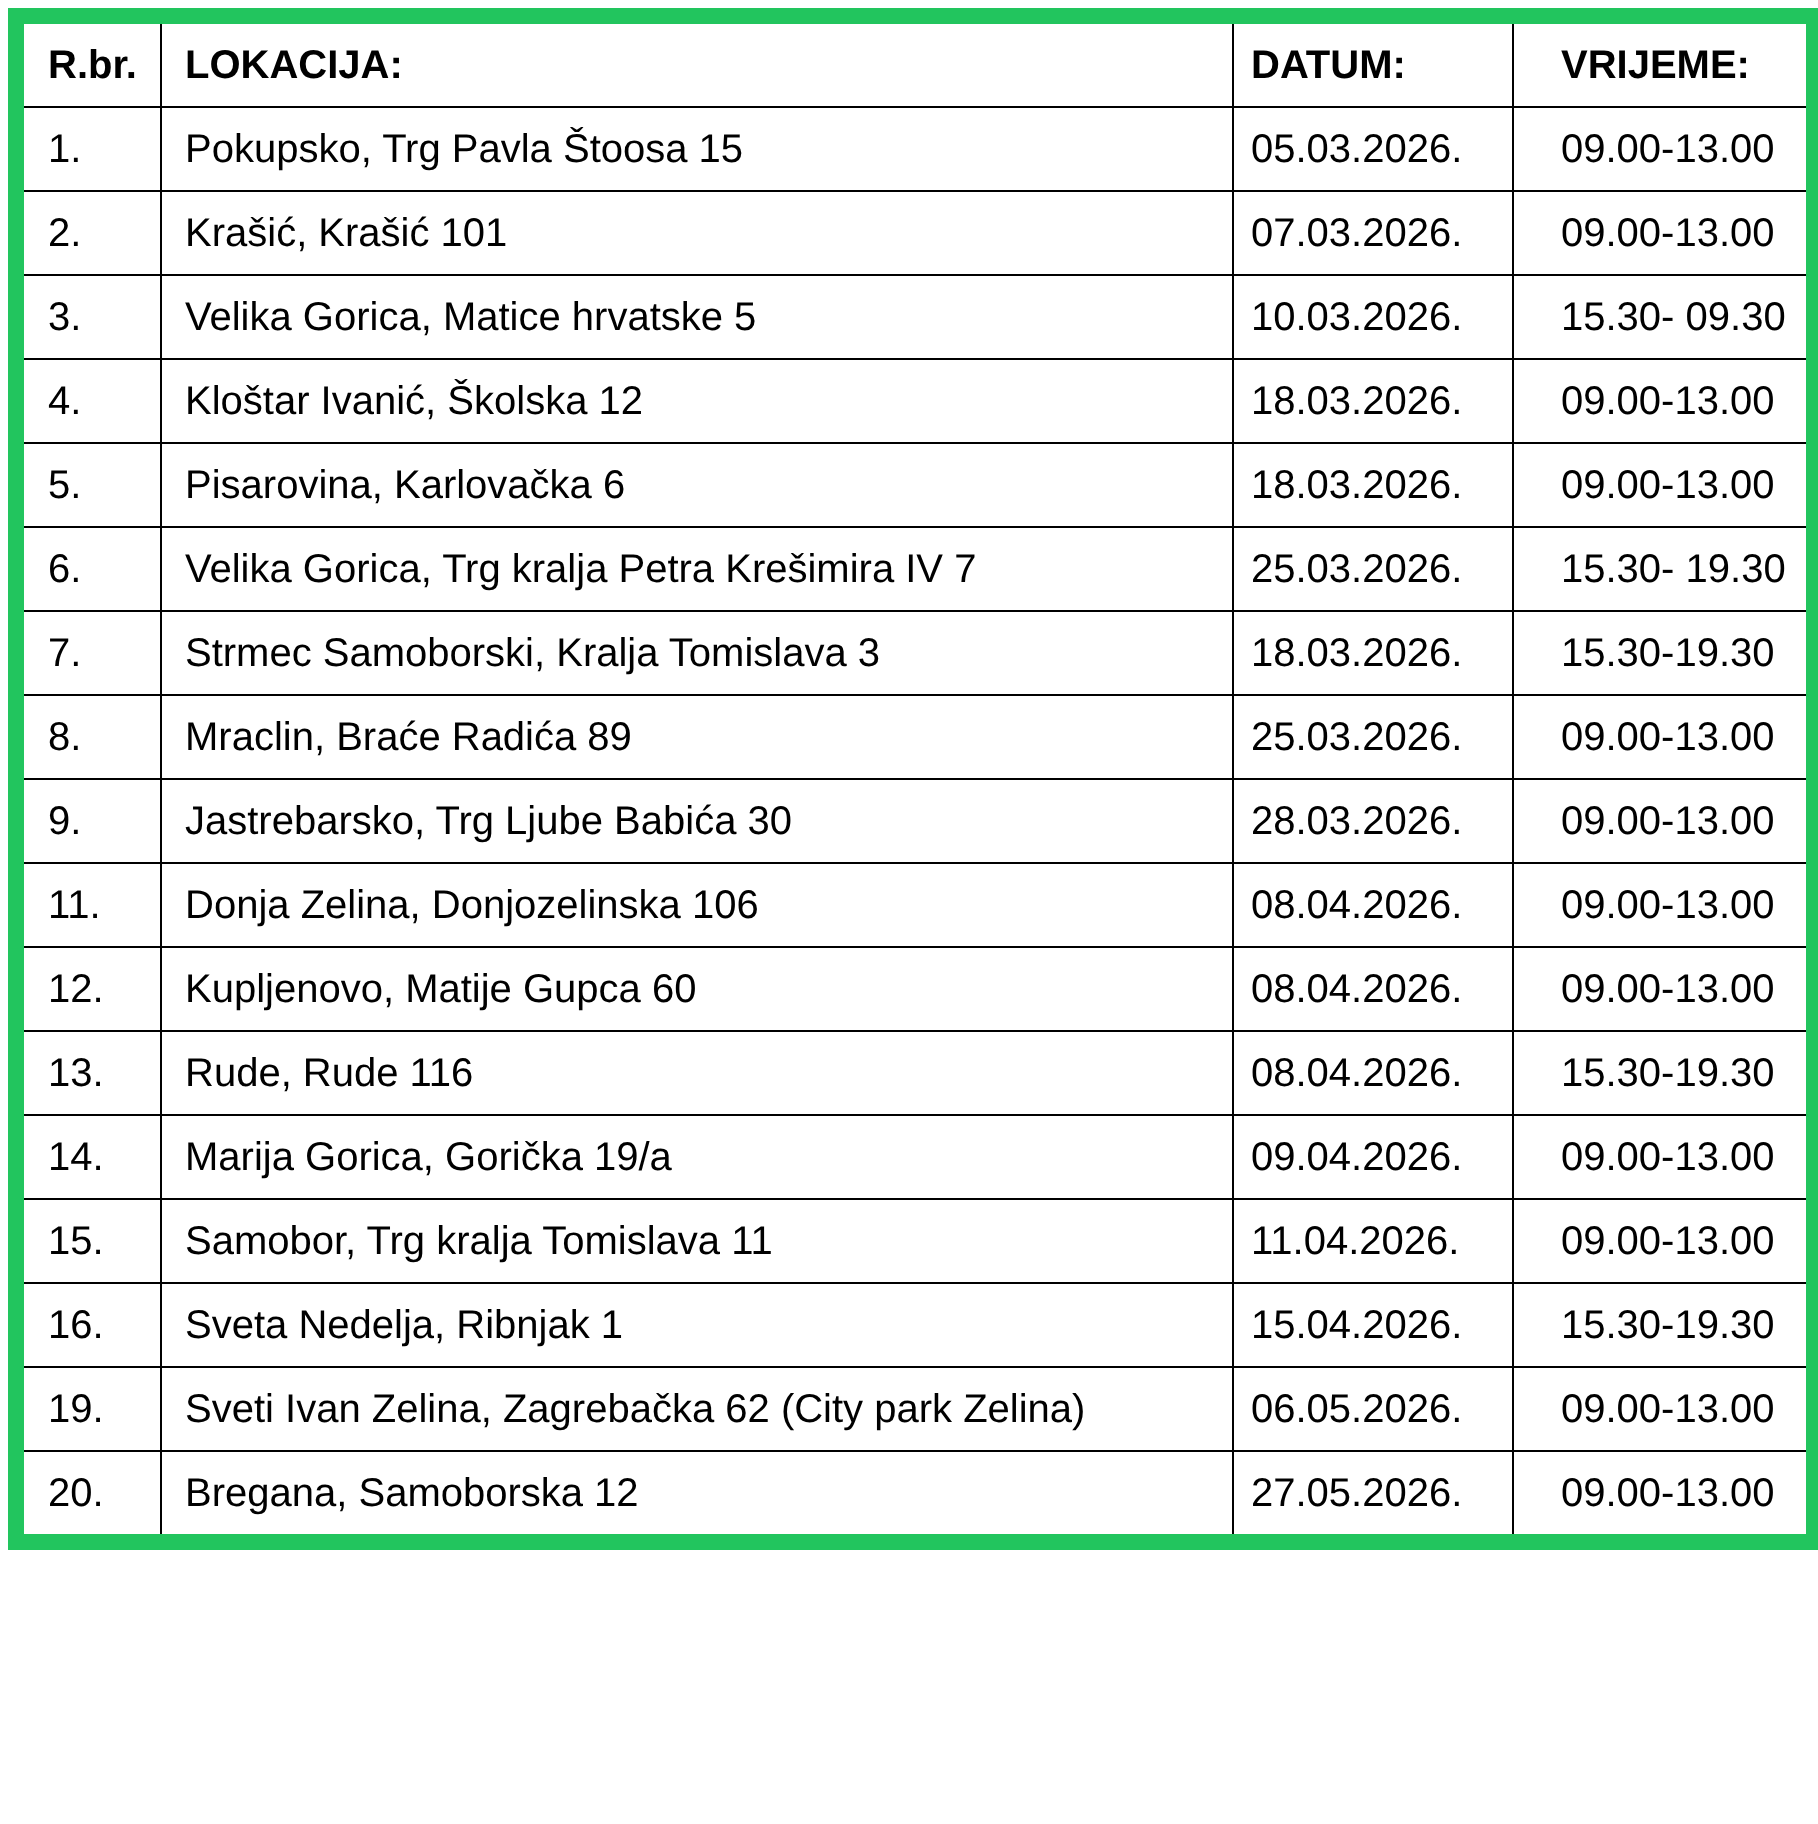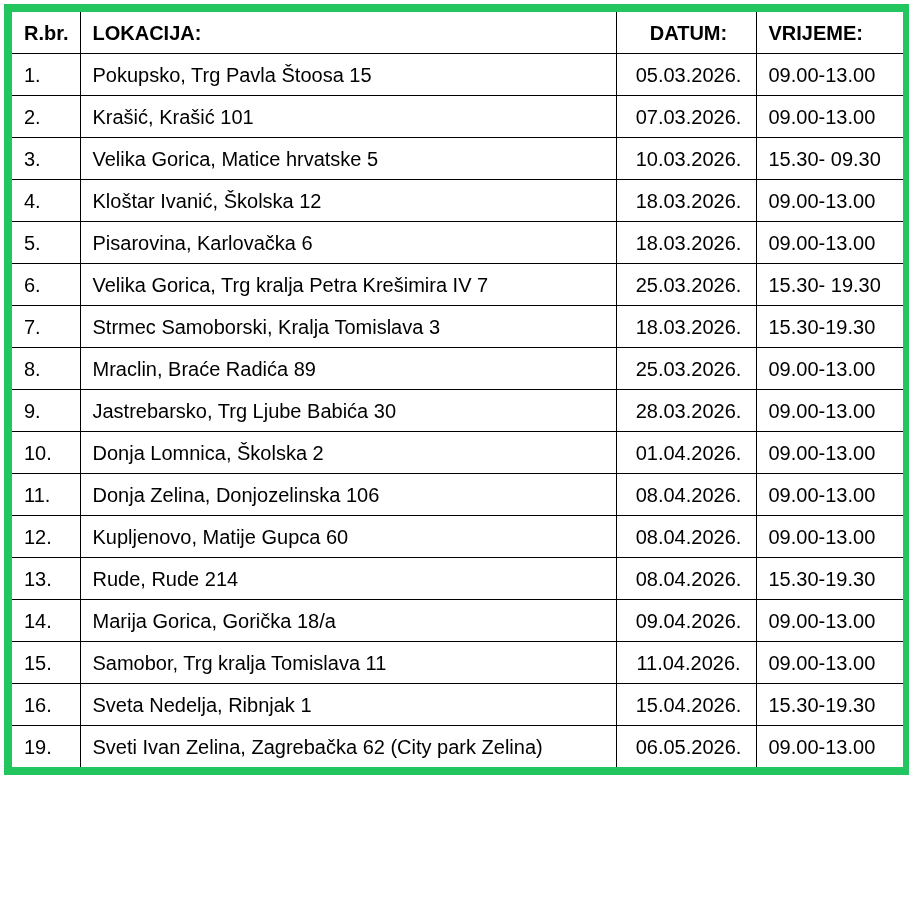--- a/index.html
+++ b/index.html
@@ -33,22 +33,22 @@
     line-height: 1;
     vertical-align: middle;
     text-align: left;
     padding: 0 4px 0 12px;
     white-space: nowrap;
     overflow: hidden;
   }
   th {
     font-weight: bold;
   }
-  td.cell-dat, th.cell-dat { padding-left: 9px; text-align: center; }
-  td.cell-vri, th.cell-vri { padding-left: 12px; border-radius: 16px; }
+  td.cell-dat, th.cell-dat { padding-left: 9px; }
+  td.cell-vri, th.cell-vri { padding-left: 24px; border-radius: 16px; }
 </style>
 </head>
 <body>
 
 <table class="schedule">
   <colgroup>
     <col class="c-rbr">
     <col class="c-lok">
     <col class="c-dat">
     <col class="c-vri">
@@ -118,51 +118,45 @@
     <td class="cell-vri">09.00-13.00</td>
   </tr>
 
   <tr>
     <td class="cell-rbr">9.</td>
     <td class="cell-lok">Jastrebarsko, Trg Ljube Babića 30</td>
     <td class="cell-dat">28.03.2026.</td>
     <td class="cell-vri">09.00-13.00</td>
   </tr>
 
-  <tr>
-    <td class="cell-rbr">10.</td>
-    <td class="cell-lok">Donja Lomnica, Školska 2</td>
-    <td class="cell-dat">01.04.2026.</td>
-    <td class="cell-vri">09.00-13.00</td>
-  </tr>
 
   <tr>
     <td class="cell-rbr">11.</td>
     <td class="cell-lok">Donja Zelina, Donjozelinska 106</td>
     <td class="cell-dat">08.04.2026.</td>
     <td class="cell-vri">09.00-13.00</td>
   </tr>
 
   <tr>
     <td class="cell-rbr">12.</td>
     <td class="cell-lok">Kupljenovo, Matije Gupca 60</td>
     <td class="cell-dat">08.04.2026.</td>
     <td class="cell-vri">09.00-13.00</td>
   </tr>
 
   <tr>
     <td class="cell-rbr">13.</td>
-    <td class="cell-lok">Rude, Rude 214</td>
+    <td class="cell-lok">Rude, Rude 116</td>
     <td class="cell-dat">08.04.2026.</td>
     <td class="cell-vri">15.30-19.30</td>
   </tr>
 
   <tr>
     <td class="cell-rbr">14.</td>
-    <td class="cell-lok">Marija Gorica, Gorička 18/a</td>
+    <td class="cell-lok">Marija Gorica, Gorička 19/a</td>
     <td class="cell-dat">09.04.2026.</td>
     <td class="cell-vri">09.00-13.00</td>
   </tr>
 
   <tr>
     <td class="cell-rbr">15.</td>
     <td class="cell-lok">Samobor, Trg kralja Tomislava 11</td>
     <td class="cell-dat">11.04.2026.</td>
     <td class="cell-vri">09.00-13.00</td>
   </tr>
@@ -176,14 +170,20 @@
 
 
 
   <tr>
     <td class="cell-rbr">19.</td>
     <td class="cell-lok">Sveti Ivan Zelina, Zagrebačka 62 (City park Zelina)</td>
     <td class="cell-dat">06.05.2026.</td>
     <td class="cell-vri">09.00-13.00</td>
   </tr>
 
+  <tr>
+    <td class="cell-rbr">20.</td>
+    <td class="cell-lok">Bregana, Samoborska 12</td>
+    <td class="cell-dat">27.05.2026.</td>
+    <td class="cell-vri">09.00-13.00</td>
+  </tr>
 </tbody>
 </table>
 
 </body></html>

